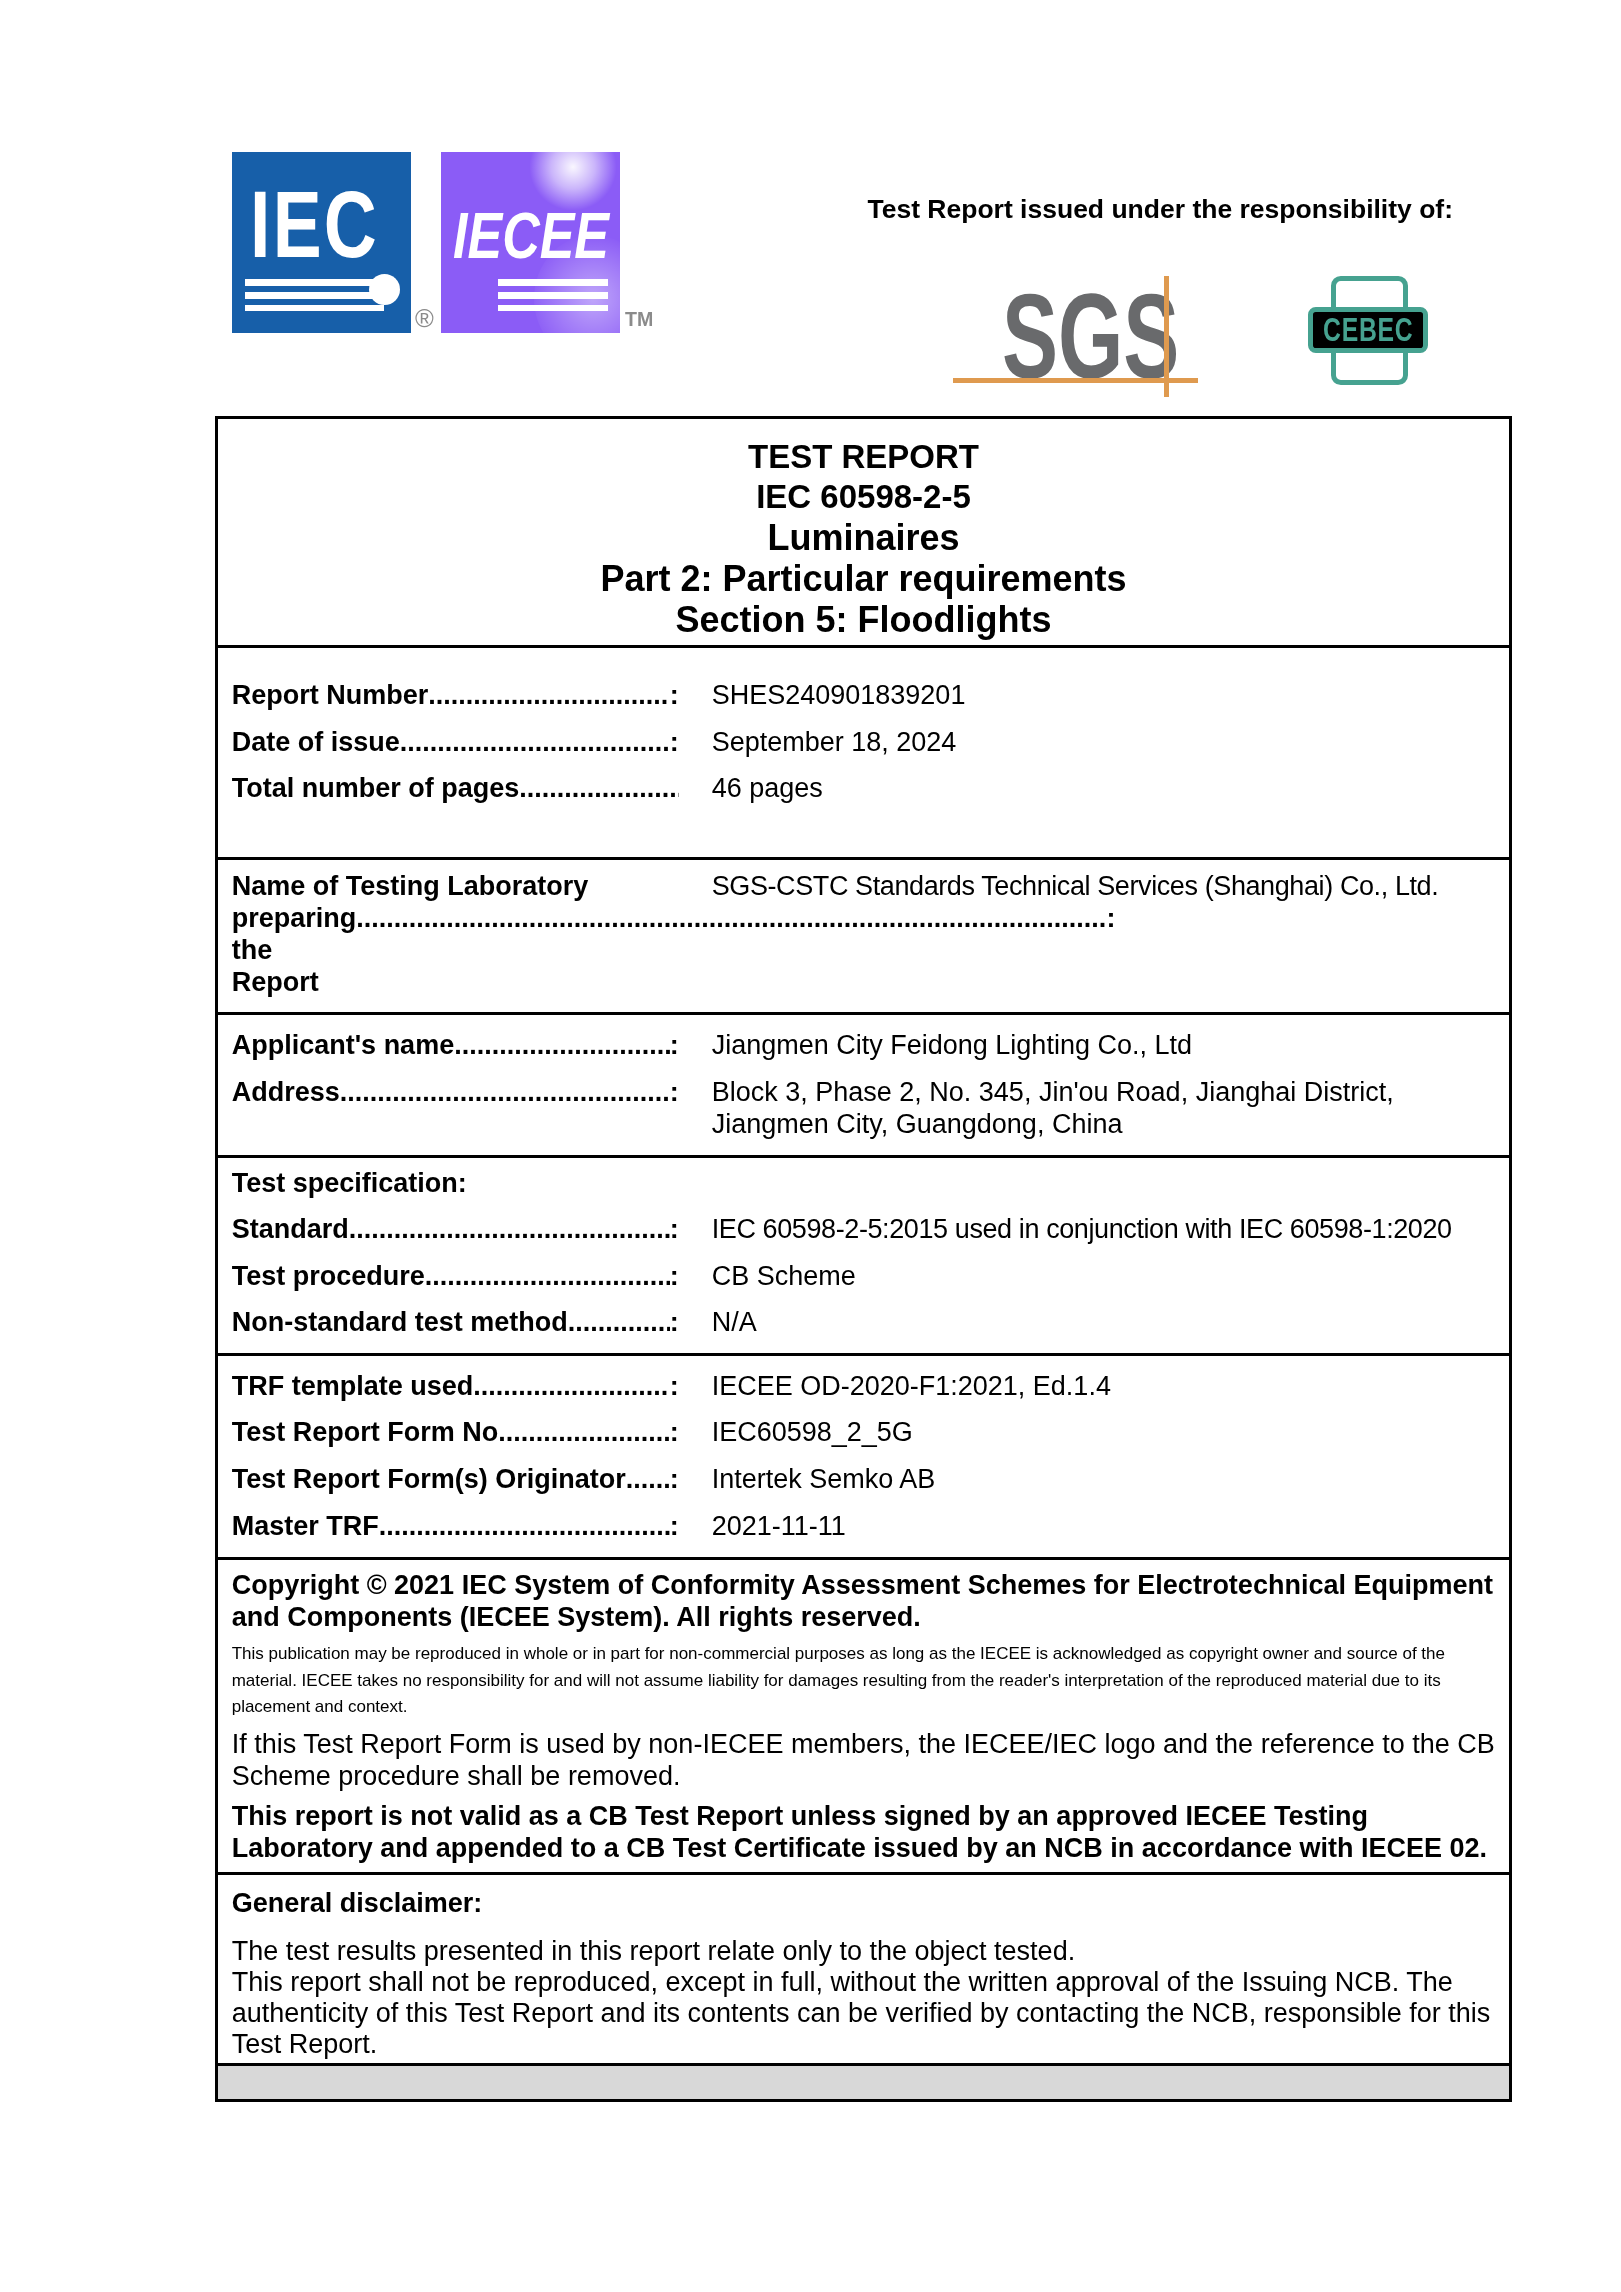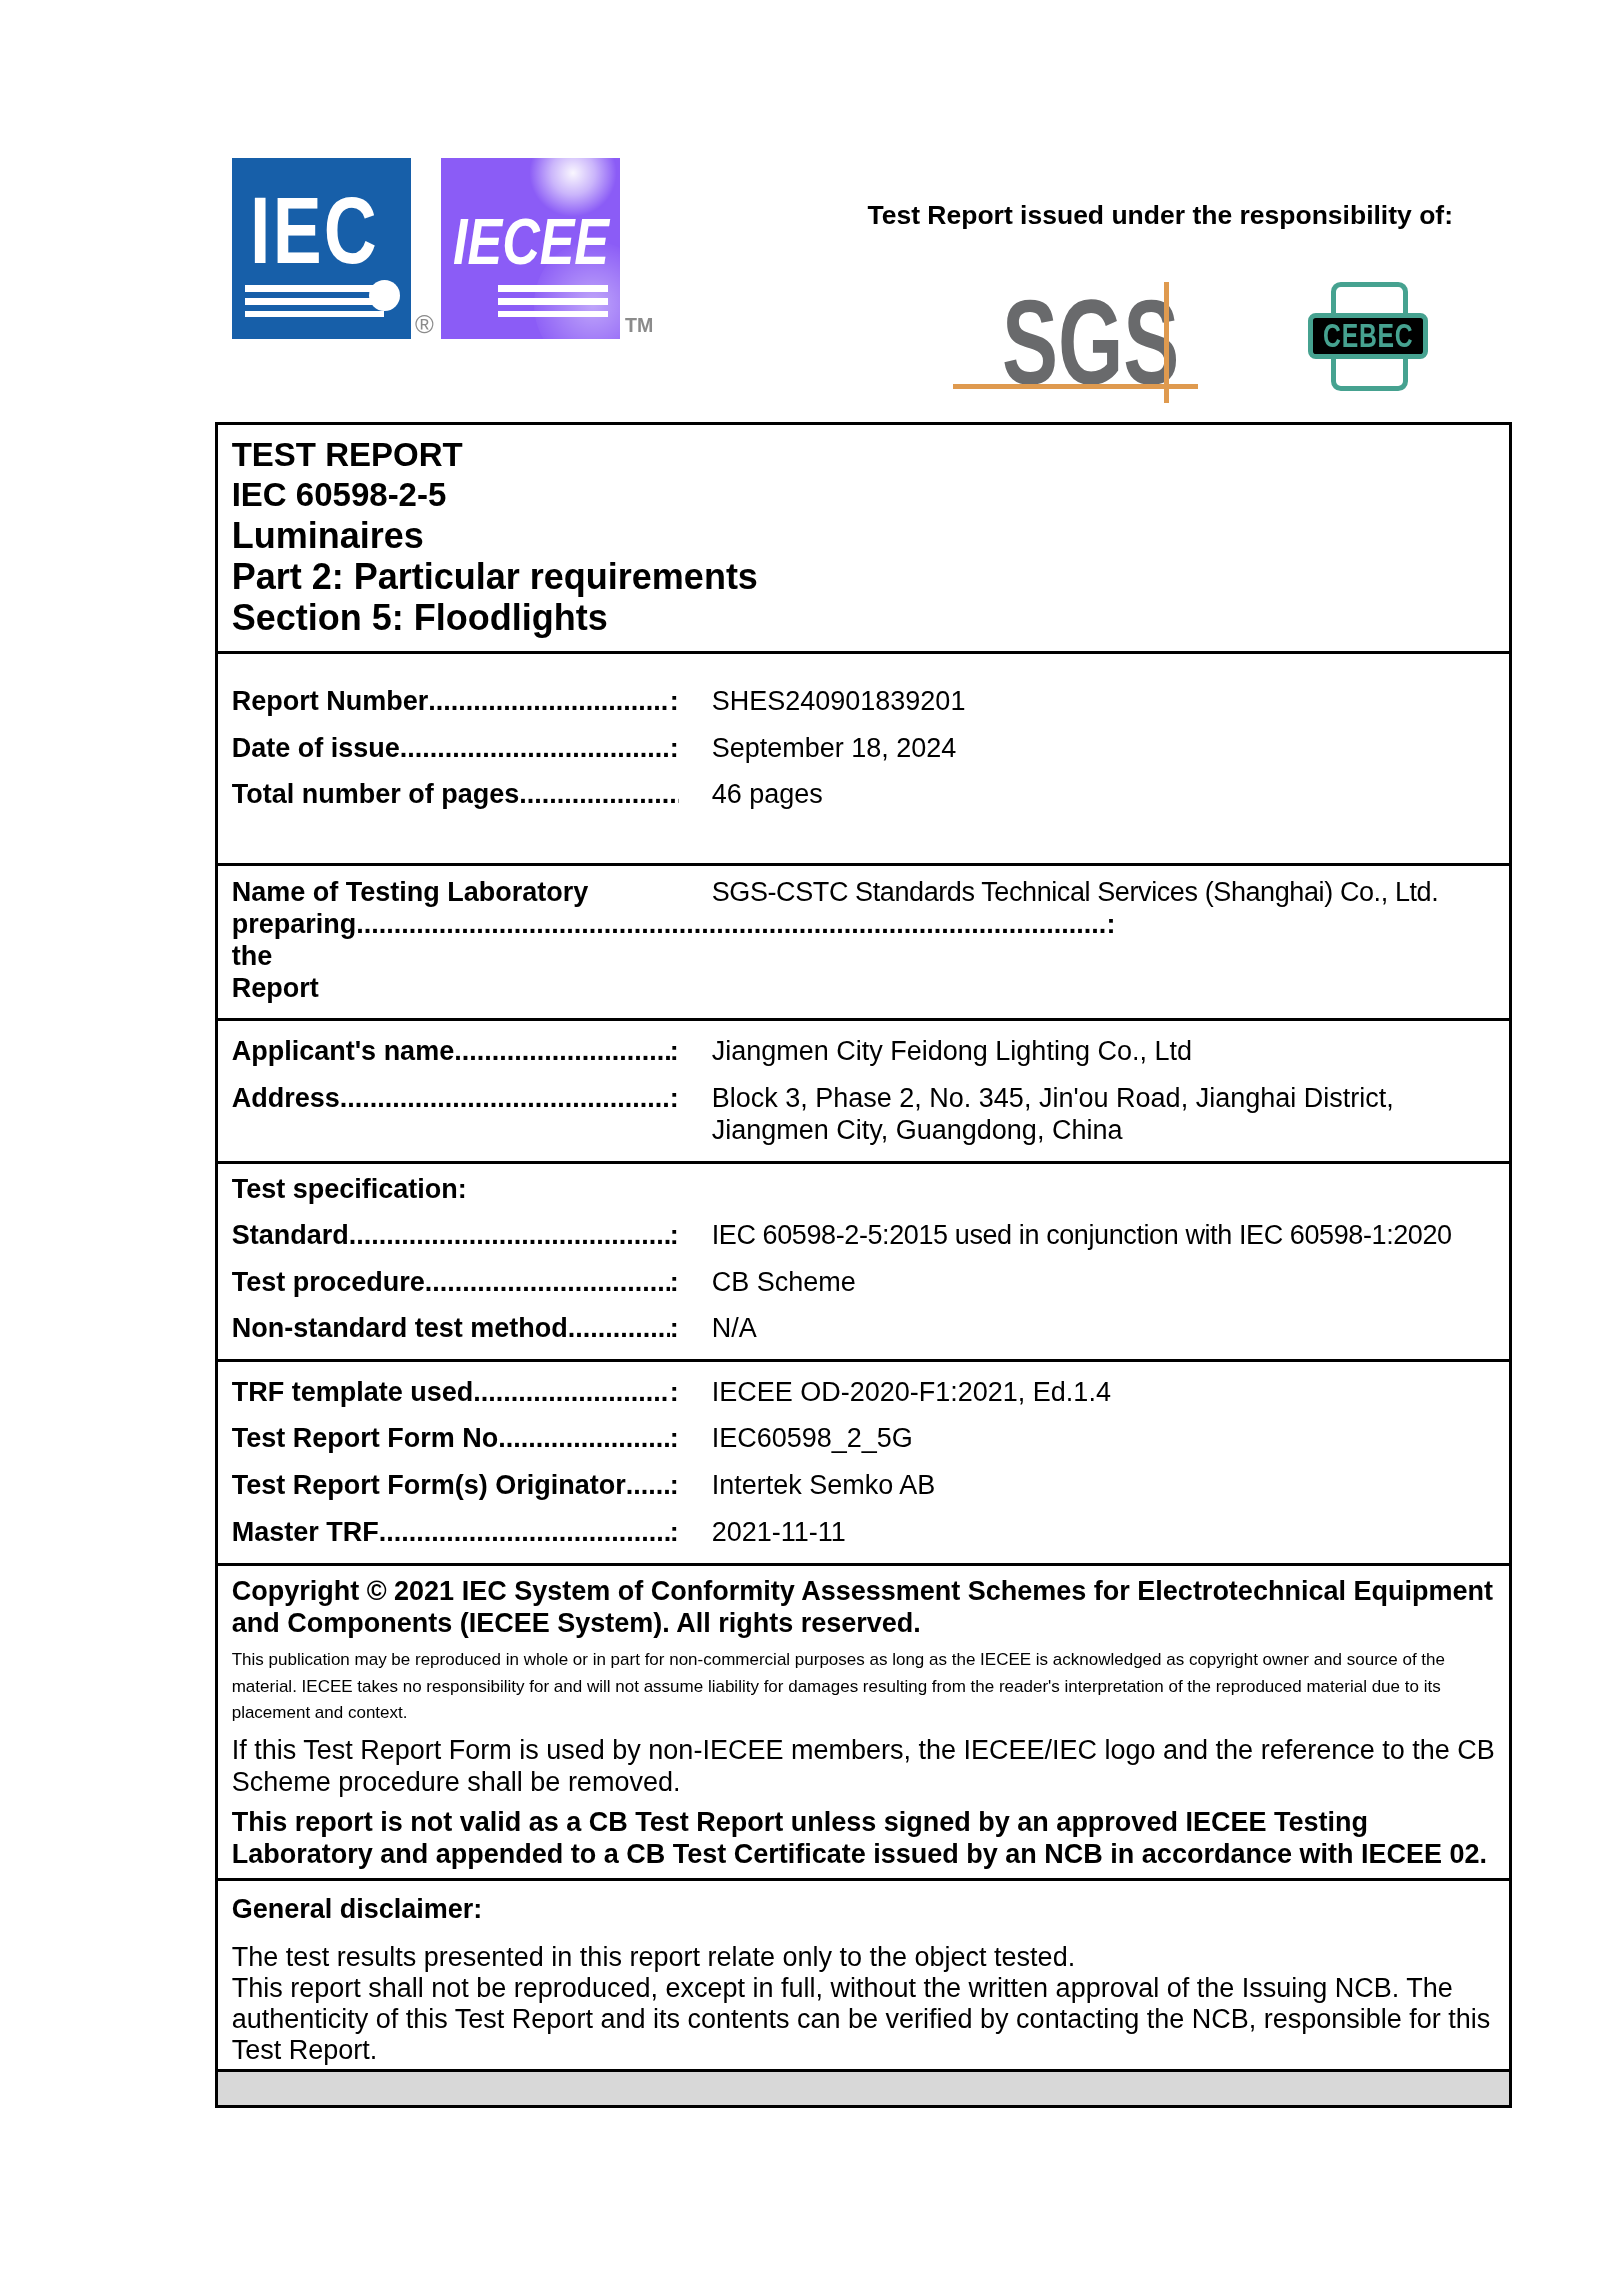--- a/index.html
+++ b/index.html
@@ -1,19 +1,19 @@
 <!DOCTYPE html>
 <html><head>
 <meta charset="utf-8">
 <style>
   * { margin:0; padding:0; box-sizing:border-box; }
   html,body { background:#fff; }
   .page {
     position:relative; width:1621px; height:2216px; background:#ffffff;
-    font-family:"Liberation Sans", sans-serif; color:#000; overflow:hidden;margin-top:6px;
+    font-family:"Liberation Sans", sans-serif; color:#000; overflow:hidden;
   }
 
   
   .iec-box { position:absolute; left:232px; top:152px; width:179px; height:181px; background:#175fa9; }
   .iec-text { position:absolute; left:17.6px; top:25.5px; font-size:94px; line-height:1; font-weight:bold; color:#fff;
               letter-spacing:2.9px; display:inline-block; transform:scaleX(0.78); transform-origin:left top; }
   .iec-bars { position:absolute; left:12.7px; top:127px; width:139px; }
   .iec-bars .bar { height:6.9px; background:#fff; margin-bottom:5.9px; }
   .iec-dot { position:absolute; left:137px; top:122px; width:31px; height:31px; border-radius:50%; background:#fff; }
   .reg-mark { position:absolute; left:415px; top:304px; font-size:25.5px; color:#8b8b8b; }
@@ -42,21 +42,21 @@
   .cebec-v { position:absolute; left:22.5px; top:0; width:77px; height:109px; border:5.9px solid #46a290; border-radius:9.8px; }
   .cebec-h { position:absolute; left:0; top:31px; width:120px; height:46px; background:#000000; border:5.9px solid #46a290;
              border-radius:7.8px; display:flex; align-items:center; justify-content:center; }
   .cebec-h span { font-size:33px; font-weight:bold; color:#46a290; display:inline-block;
                   transform:scaleX(0.75); letter-spacing:1px; }
 
   
   .doc-table { position:absolute; left:215px; top:416px; width:1297px; border:3.9px solid #000; background:#fff; }
   .sec { border-bottom:3.9px solid #000; padding:0 13.7px; }
 
-  .sec-title { min-height:229px; text-align:left; padding-top:10px; }
+  .sec-title { min-height:229px; text-align:center; padding-top:18px; }
   .t-sm { font-size:33px; font-weight:bold; line-height:40px; }
   .t-lg { font-size:36px; font-weight:bold; line-height:41px; }
 
   .sec-a { padding-top:31px; min-height:212px; }
   .sec-b { padding-top:9.8px; min-height:76px; }
   .sec-c { padding-top:13.7px; min-height:133px; }
   .sec-d { padding-top:9.8px; min-height:190px; }
   .sec-e { padding-top:13.7px; min-height:202px; }
   .sec-f { padding-top:9.8px; min-height:301px; }
   .sec-g { padding-top:11.8px; min-height:191px; }

